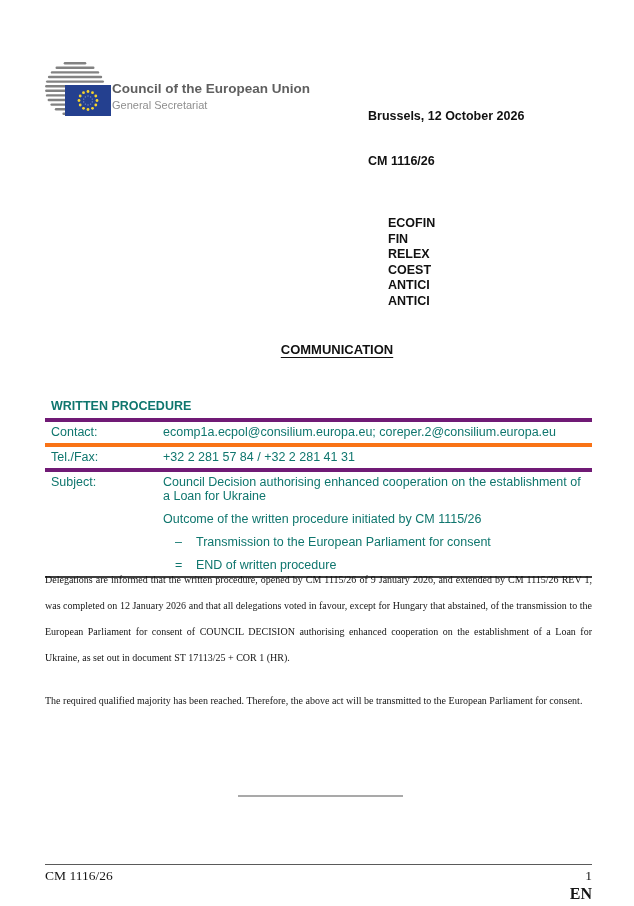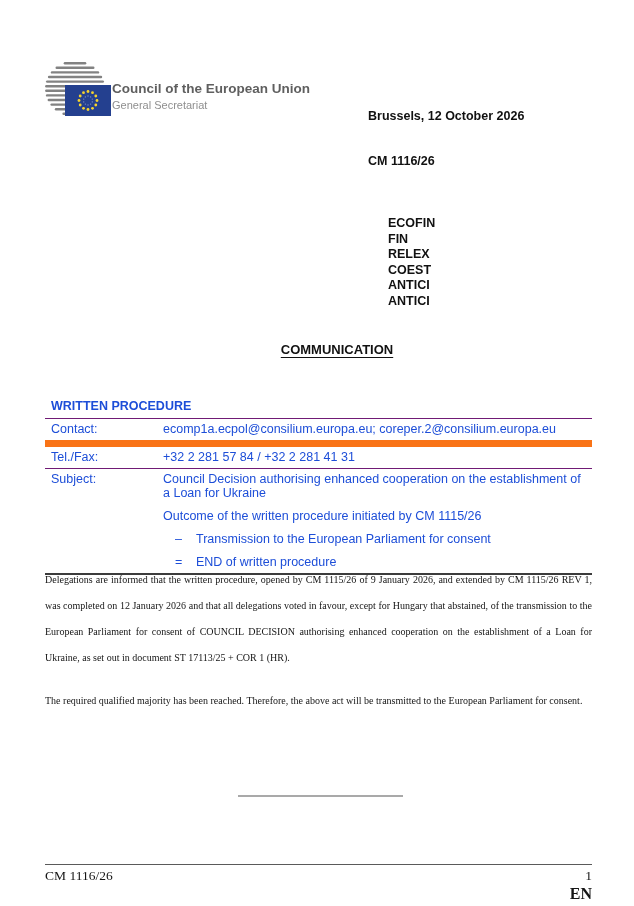--- a/index.html
+++ b/index.html
@@ -28,26 +28,26 @@
   
   .comm-title {
     position: absolute; left: 0; right: 0; top: 330px;
     text-align: center; font-size: 13px; font-weight: bold; color: #111; padding-left: 40px;
   }
   .comm-title span { text-decoration: underline; text-underline-offset: 3px; }
 
   
   .proc {
     position: absolute; left: 45px; top: 387px; width: 547px;
-    font-size: 12.5px; color: #1d4ed8;
+    font-size: 12.5px; color: #0f766e;
     border-bottom: 2px solid #3c3c3c;
   }
   .proc-heading { font-weight: bold; padding: 0 0 5px 6px; }
-  .proc-row { display: flex; border-top: 1px solid #701a75; padding: 3px 0 4px 6px; }
-  .proc-row.inner { border-top: 7px solid #f97316; justify-content: space-between; }
+  .proc-row { display: flex; border-top: 4px solid #701a75; padding: 3px 0 4px 6px; }
+  .proc-row.inner { border-top: 4px solid #f97316; justify-content: space-between; }
   .proc-label { width: 112px; flex: 0 0 112px; }
   .proc-value { flex: 1; padding-right: 6px; }
   .subject-line2 { font-weight: normal; margin-top: 9px; }
   .subject-item { display: flex; margin-top: 9px; }
   .subject-item .marker { width: 21px; flex: 0 0 21px; padding-left: 12px; box-sizing: content-box; }
   .subject-row { padding-bottom: 4px; }
 
   
   .body-text {
     position: absolute; left: 45px; top: 555px; width: 547px;

